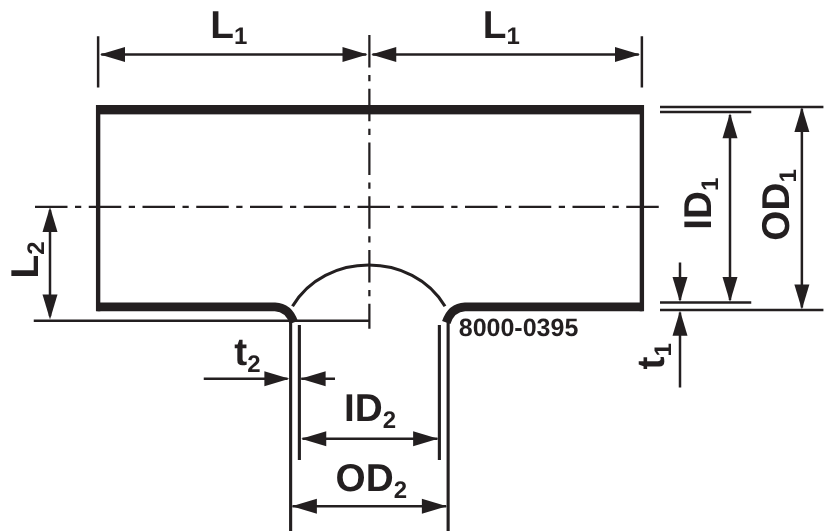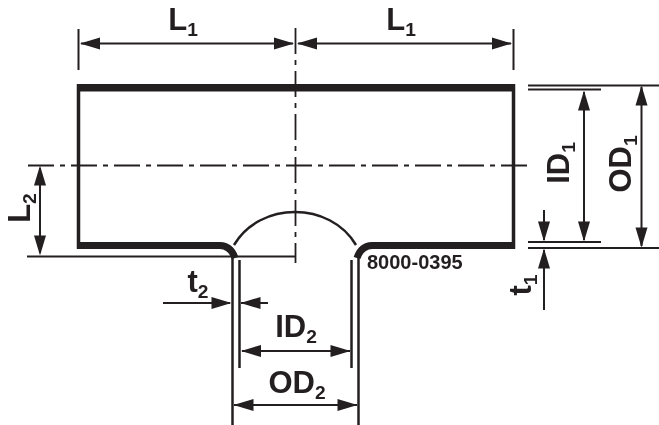--- a/index.html
+++ b/index.html
@@ -1,17 +1,17 @@
 <!DOCTYPE html>
 <html style="--ink: #231f20; --bg: #ffffff;"><head>
 <meta charset="utf-8">
 <style>
   :root { --ink:#231f20; --bg:#ffffff; }
   html,body { margin:0; padding:0; background:var(--bg); }
-  .stage { position:relative; width:659px; height:425px; background:var(--bg); overflow:hidden;border-radius:12px; }
+  .stage { position:relative; width:659px; height:425px; background:var(--bg); overflow:hidden; }
   svg { display:block; }
   svg text {
     font-family:"Liberation Sans","DejaVu Sans",sans-serif;
     font-weight:bold;
     fill:var(--ink);
   }
   .lbl { font-size:31px; }
   .sub { font-size:0.62em; }
   .pn  { font-size:20px; }
   .stroke   { stroke:var(--ink); fill:none; }

